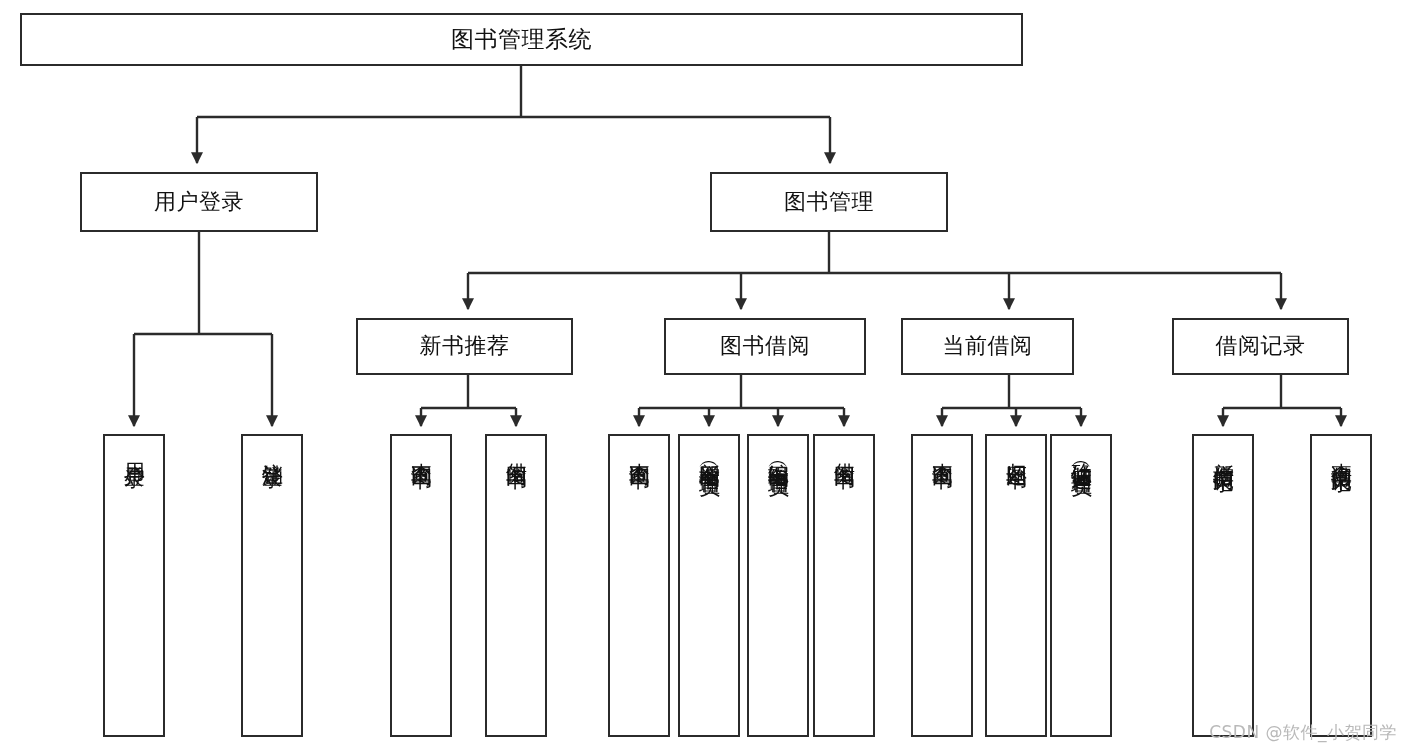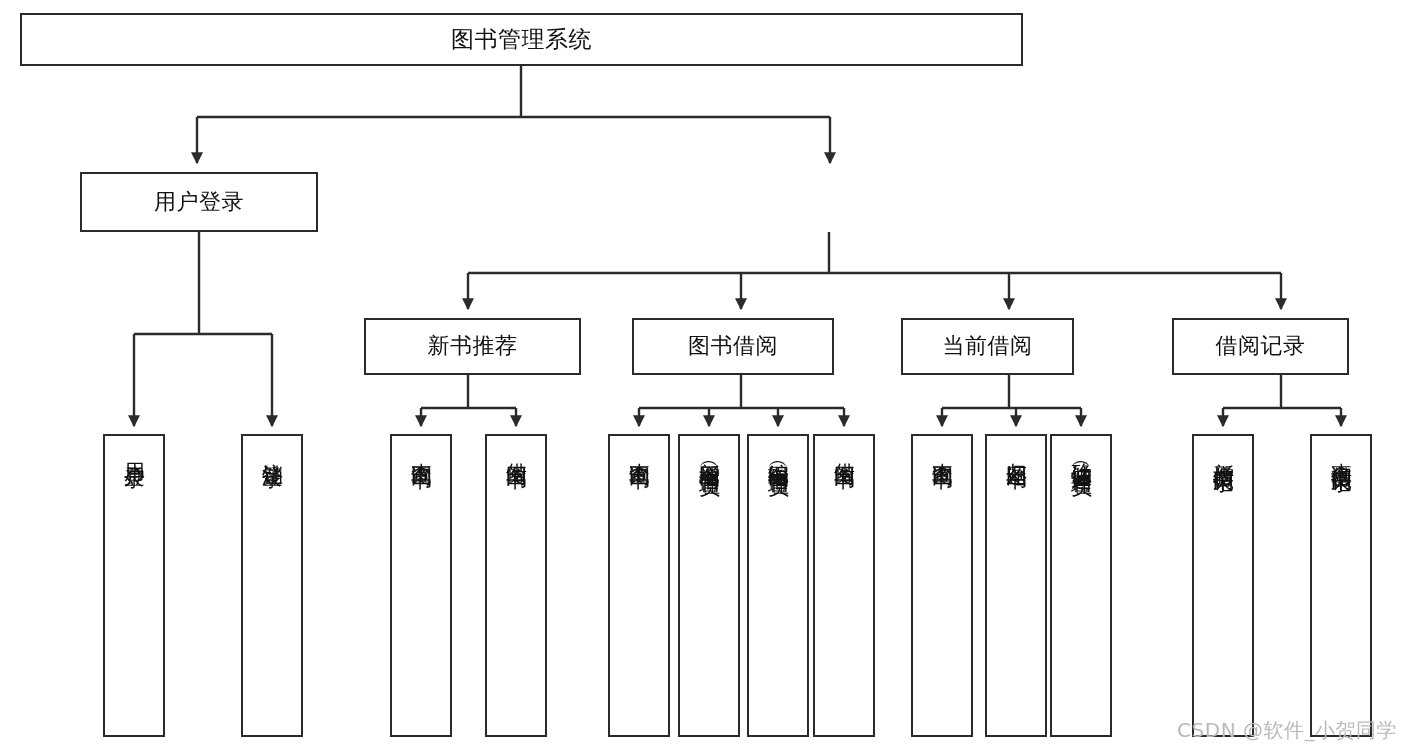--- a/index.html
+++ b/index.html
@@ -55,21 +55,21 @@
     left:0; top:0;
     width:1405px;
     height:747px;
     pointer-events:none;
   }
   
   #watermark{
     position:absolute;
     right:8px;
     bottom:3px;
-    font-size:20px;
+    font-size:17px;
     color:#b9b9b9;
     white-space:nowrap;
     letter-spacing:0.5px;
   }
 </style>
 </head>
 <body>
 
 <div id="canvas">
 
@@ -123,25 +123,28 @@
     </g>
   </svg>
 
   <div class="node h root" id="node-root" style="left:20px;top:13px;width:1003px;height:53px;">
     <span>图书管理系统</span>
   </div>
 
   <div class="node h" style="left:80px;top:172px;width:238px;height:60px;">
     <span>用户登录</span>
   </div>
+  <div class="node h" style="left:710px;top:172px;width:238px;height:60px;">
+    <span>图书管理</span>
+  </div>
 
-  <div class="node h" style="left:364px;top:318px;width:217px;height:57px;">
+  <div class="node h" style="left:356px;top:318px;width:217px;height:57px;">
     <span>新书推荐</span>
   </div>
-  <div class="node h" style="left:632px;top:318px;width:202px;height:57px;">
+  <div class="node h" style="left:664px;top:318px;width:202px;height:57px;">
     <span>图书借阅</span>
   </div>
   <div class="node h" style="left:901px;top:318px;width:173px;height:57px;">
     <span>当前借阅</span>
   </div>
   <div class="node h" style="left:1172px;top:318px;width:177px;height:57px;">
     <span>借阅记录</span>
   </div>
 
   <div class="node v" style="left:103px;top:434px;width:62px;height:303px;">

